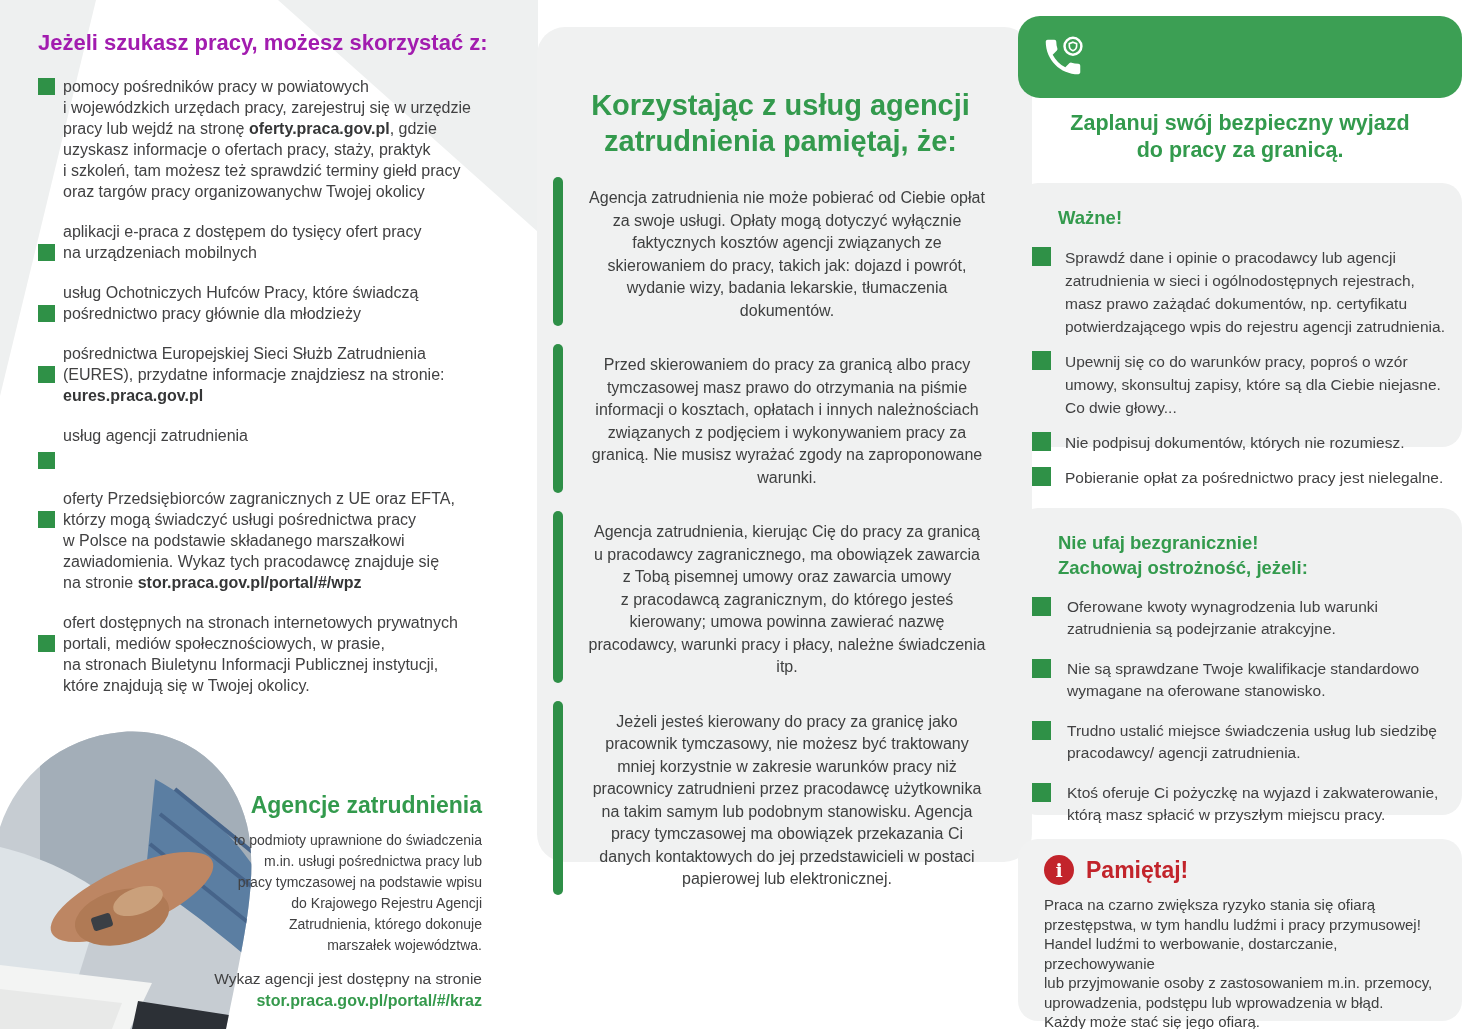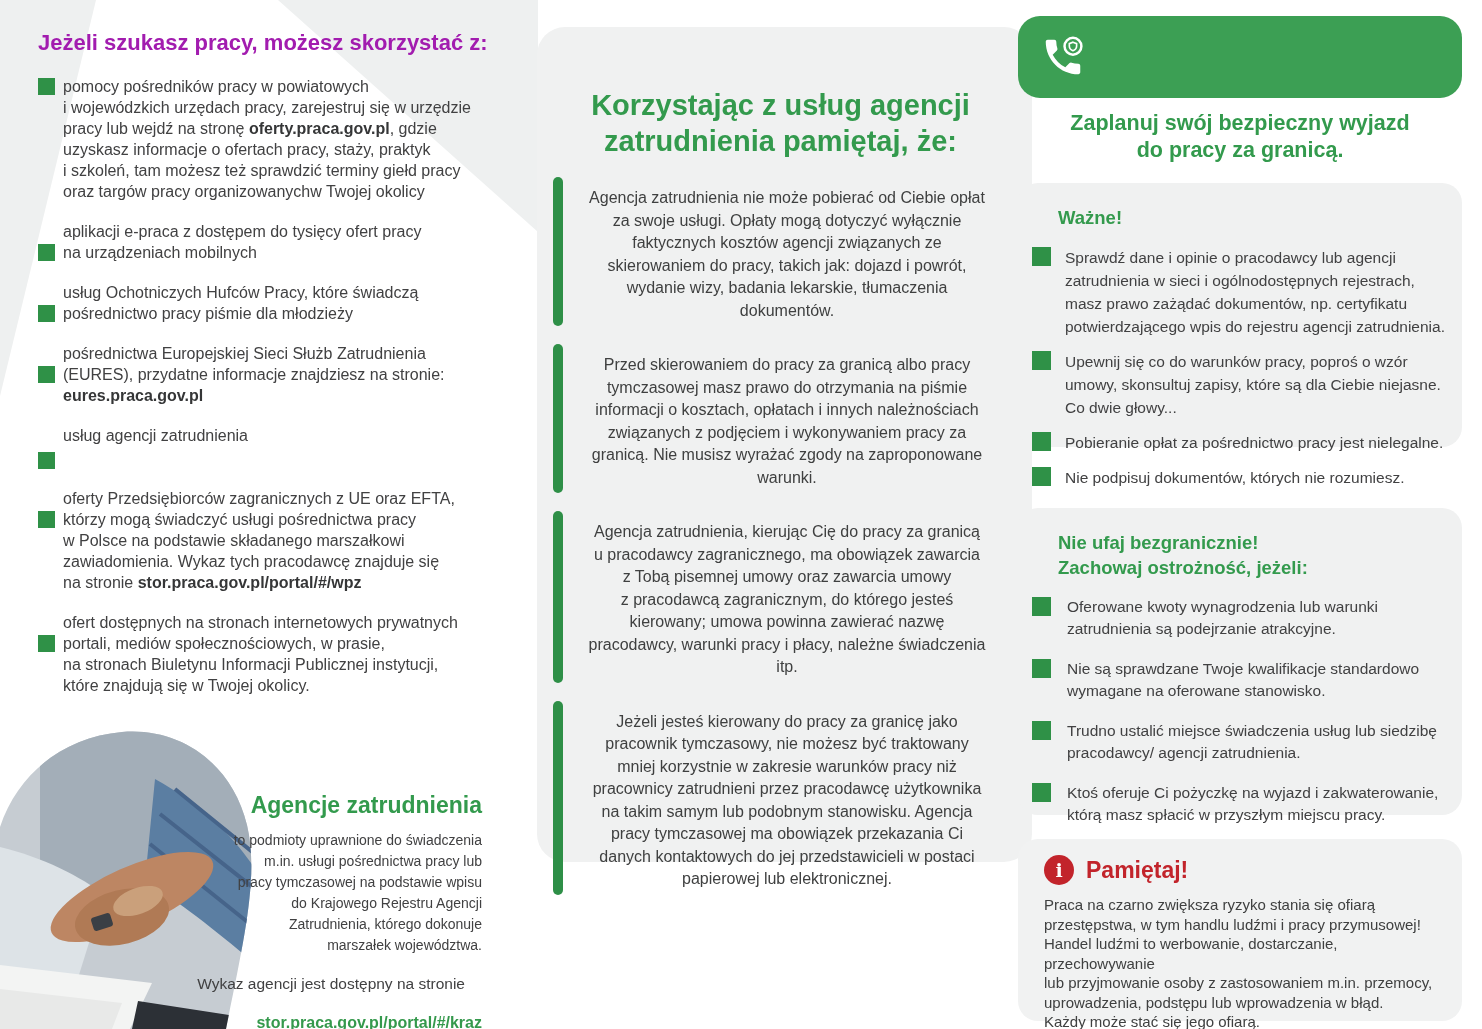--- a/index.html
+++ b/index.html
@@ -19,21 +19,21 @@
   .item:first-child .sq{margin-top:2px;}
   .item .itext{grid-column:2;grid-row:1;font-size:16px;line-height:21px;white-space:pre-line;}
   .item .itext strong{font-weight:700;color:#353637;}
   .item.bullet-below .sq{grid-row:2;margin-top:6px;}
 
   .photo-blob{position:absolute;left:0;top:729px;}
 
   .agency{position:absolute;left:150px;top:792px;width:332px;text-align:right;}
   .agency-heading{margin:0 0 12px;font-size:23px;line-height:26px;font-weight:700;color:#339a4d;}
   .agency-body{margin:0 0 12px;font-size:14px;line-height:21px;white-space:pre-line;}
-  .agency-note{margin:17px;font-size:15.5px;line-height:22px;}
+  .agency-note{margin:0;font-size:15.5px;line-height:22px;}
   .agency-link{font-size:16px;line-height:22px;font-weight:700;color:#35994c;}
 
   
   .mid-box{position:absolute;left:537px;top:27px;width:495px;height:835px;background:#f0f1f1;
            border-radius:28px;padding:60px 36px 0 41px;box-sizing:border-box;text-align:center;}
   .mid-heading{margin:0 0 28px -13px;font-size:29px;line-height:36px;font-weight:700;
                color:#339a4d;white-space:pre-line;}
   .mpara{position:relative;margin:0 0 32px;font-size:16px;line-height:22.5px;color:#3f4040;
          white-space:pre-line;}
   .mpara::before{content:"";position:absolute;left:-25px;top:-10px;bottom:-4px;width:10px;
@@ -99,21 +99,21 @@
 oraz targów pracy organizowanychw Twojej okolicy</span></span>
       </div>
       <div class="item">
         <span class="sq"></span>
         <span class="itext"><span>aplikacji e-praca z dostępem do tysięcy ofert pracy
 na urządzeniach mobilnych</span></span>
       </div>
       <div class="item">
         <span class="sq"></span>
         <span class="itext"><span>usług Ochotniczych Hufców Pracy, które świadczą
-pośrednictwo pracy piśmie dla młodzieży</span></span>
+pośrednictwo pracy głównie dla młodzieży</span></span>
       </div>
       <div class="item">
         <span class="sq"></span>
         <span class="itext"><span>pośrednictwa Europejskiej Sieci Służb Zatrudnienia
 (EURES), przydatne informacje znajdziesz na stronie:
 </span><strong>eures.praca.gov.pl</strong></span>
       </div>
       <div class="item bullet-below">
         <span class="sq"></span>
         <span class="itext"><span>usług agencji zatrudnienia</span></span>
@@ -223,25 +223,25 @@
 potwierdzającego wpis do rejestru agencji zatrudnienia.</span>
     </div>
     <div class="rbullet">
       <span class="sq"></span>
       <span class="btext">Upewnij się co do warunków pracy, poproś o wzór
 umowy, skonsultuj zapisy, które są dla Ciebie niejasne.
 Co dwie głowy...</span>
     </div>
     <div class="rbullet">
       <span class="sq"></span>
+      <span class="btext">Nie podpisuj dokumentów, których nie rozumiesz.</span>
+    </div>
+    <div class="rbullet">
+      <span class="sq"></span>
       <span class="btext">Pobieranie opłat za pośrednictwo pracy jest nielegalne.</span>
-    </div>
-    <div class="rbullet">
-      <span class="sq"></span>
-      <span class="btext">Nie podpisuj dokumentów, których nie rozumiesz.</span>
     </div>
   </section>
 
   <section class="rbox rbox-caution">
     <h3 class="rbox-title">Nie ufaj bezgranicznie!
 Zachowaj ostrożność, jeżeli:</h3>
     <div class="rbullet">
       <span class="sq"></span>
       <span class="btext">Oferowane kwoty wynagrodzenia lub warunki
 zatrudnienia są podejrzanie atrakcyjne.</span>

